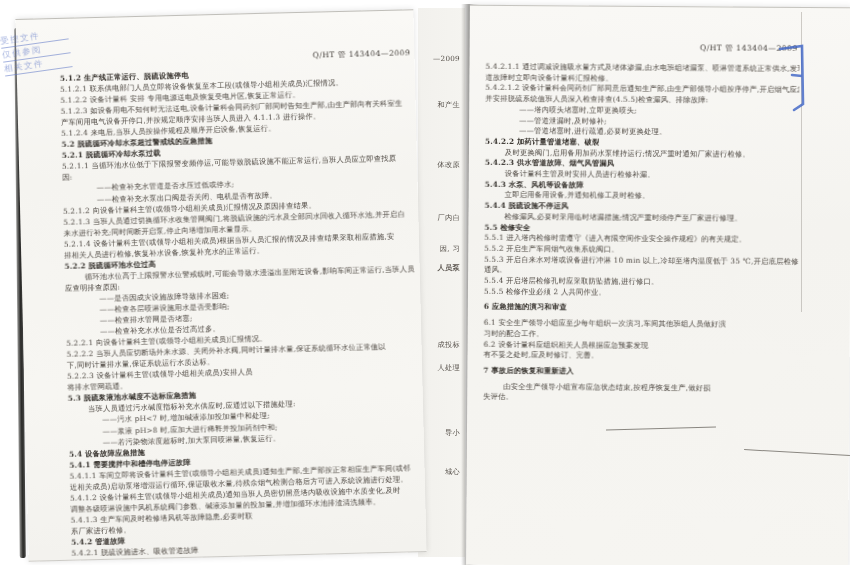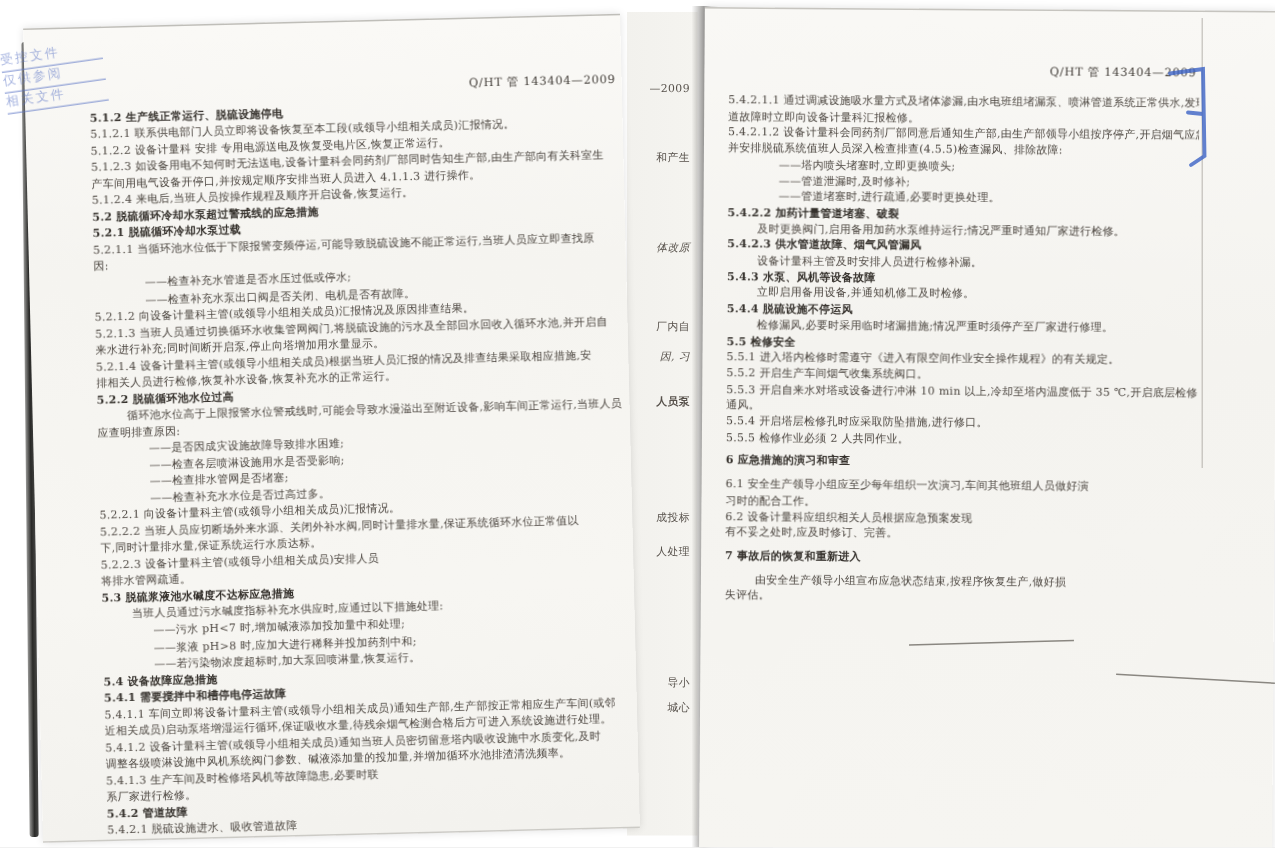--- a/index.html
+++ b/index.html
@@ -55,27 +55,27 @@
 </head>
 <body>
 
 <div class="canvas">
 
   <div class="spine"></div>
 
   <div class="sliver">
       <div class="frag" style="top: 46px; text-align: right;">—2009</div>
       <div class="frag" style="top: 92px;">和产生</div>
-      <div class="frag" style="top: 152px; font-style: italic;">体改原</div>
+      <div class="frag" style="top: 152px;">体改原</div>
       <div class="frag" style="top: 205px; padding-left: 12px;">厂内自</div>
-      <div class="frag" style="top: 225px; font-style: italic;">因, 习</div>
+      <div class="frag" style="top: 236px;">因, 习</div>
       <div class="frag" style="top: 255px; font-weight: bold;">人员泵</div>
       <div class="frag" style="top: 332px;">成投标</div>
       <div class="frag" style="top: 355px; text-align: center;">人处理</div>
-      <div class="frag" style="top: 442px;">导小</div>
+      <div class="frag" style="top: 420px;">导小</div>
       <div class="frag" style="top: 459px; font-family: Liberation Serif, serif;">城心</div>
     </div>
 
   <div class="gutter"></div>
 
   <div class="page page-left">
     <div class="hdr">Q/HT 管 143404—2009</div>
     <div class="body">
         <div class="line h">5.1.2  生产线正常运行、脱硫设施停电</div>
         <div class="line">5.1.2.1  联系供电部门人员立即将设备恢复至本工段(或领导小组相关成员)汇报情况。</div>

